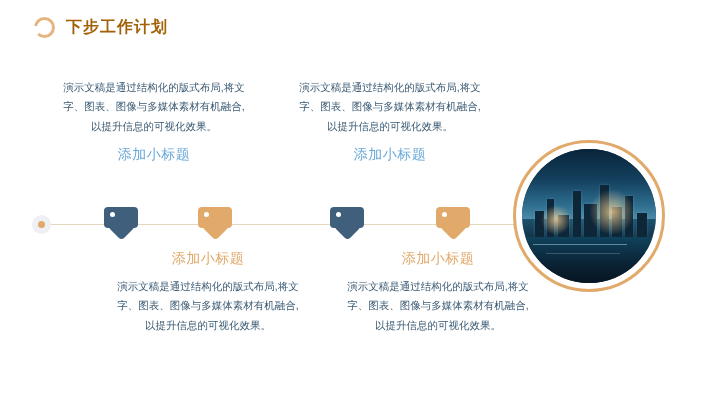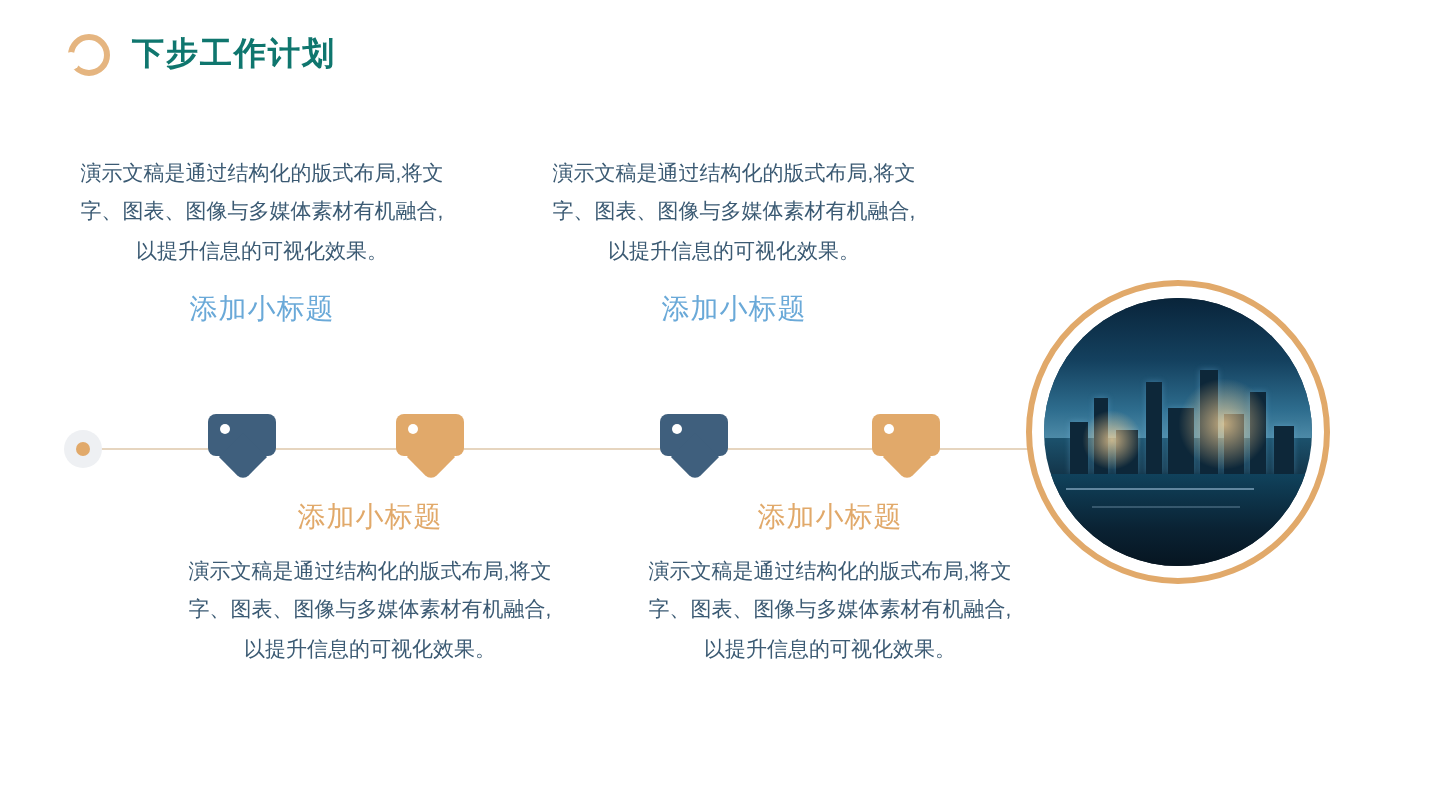--- a/index.html
+++ b/index.html
@@ -39,21 +39,21 @@
     left: -6px;
     top: 6px;
     width: 9px;
     height: 9px;
     border-radius: 50%;
     background: #ffffff;
   }
   .title-text {
     font-size: 16px;
     font-weight: bold;
-    color: #0f766e;
+    color: #a16207;
     letter-spacing: 1px;
   }
 
   
   .timeline {
     position: absolute;
     left: 40px;
     top: 224px;
     width: 550px;
     height: 1px;
@@ -113,20 +113,21 @@
     border-bottom-right-radius: 4px;
   }
   .pin.blue .tag, .pin.blue .point { background: #3f5f7d; }
   .pin.gold .tag, .pin.gold .point { background: #e1a96a; }
 
   
   .block {
     position: absolute;
     width: 190px;
     text-align: center;
+    margin-left: 23px;
   }
   .block .body {
     font-size: 10.5px;
     line-height: 1.85;
     color: #3b5a73;
   }
   .block .sub {
     font-size: 14px;
     font-weight: normal;
     letter-spacing: .5px;

